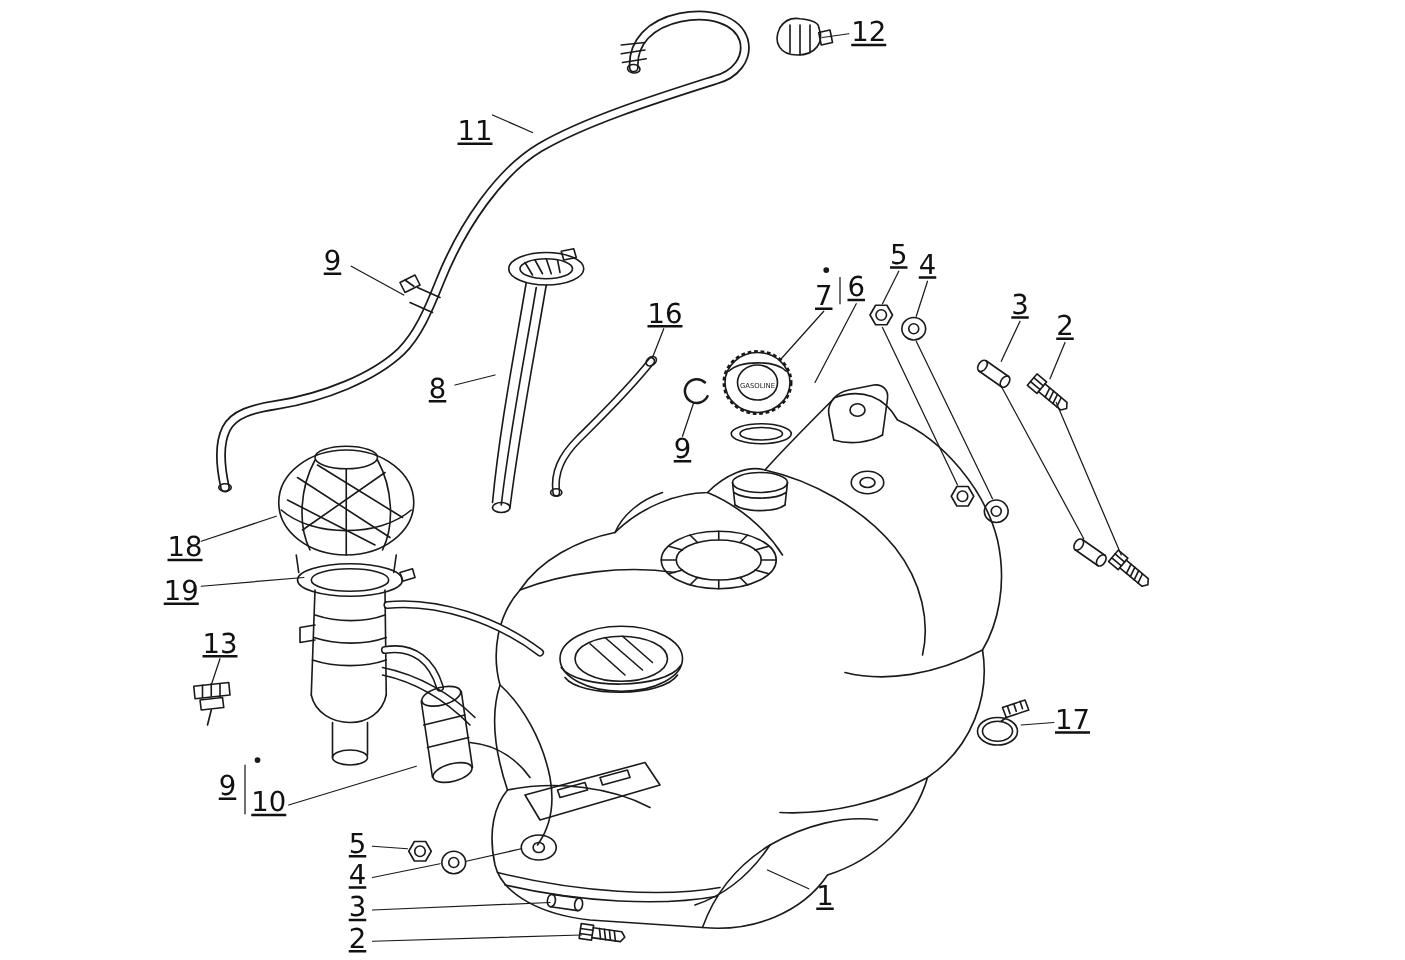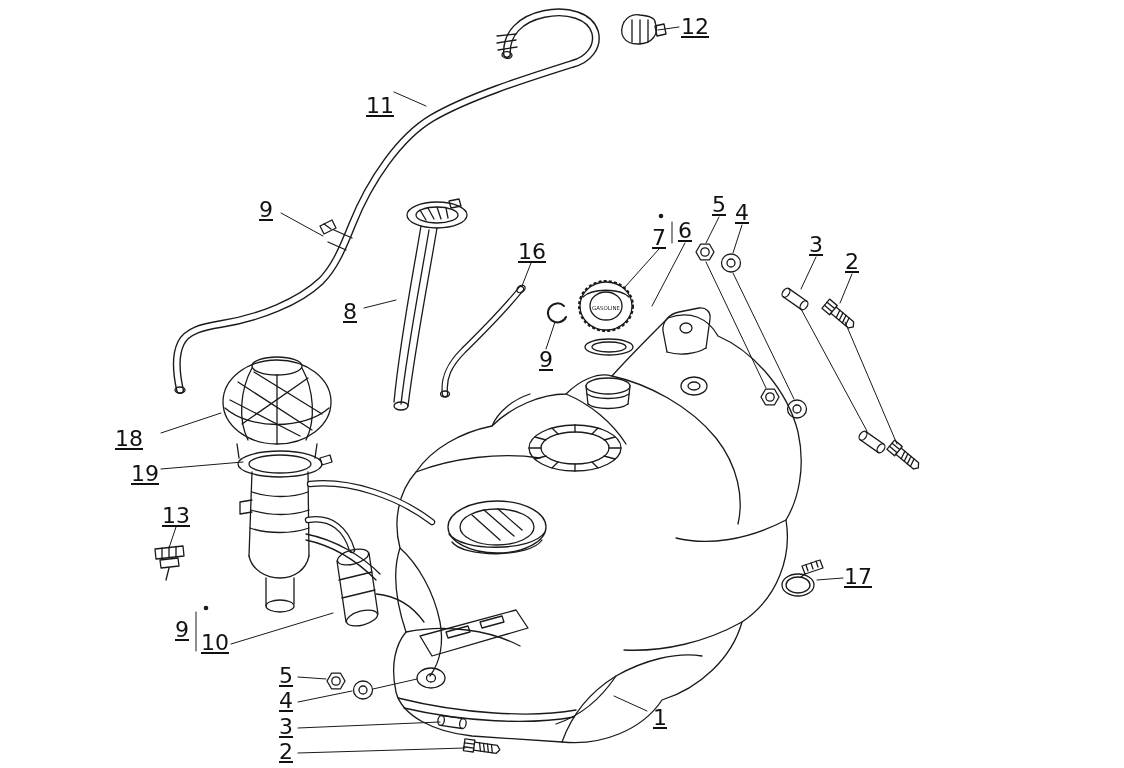--- a/index.html
+++ b/index.html
@@ -292,21 +292,21 @@
   <div class="callout" style="left:266px;top:210px">9</div>
   <div class="callout" style="left:719px;top:205px">5</div>
   <div class="callout" style="left:742px;top:213px">4</div>
   <div class="callout" style="left:659px;top:238px">7</div>
   <div class="callout" style="left:685px;top:231px">6</div>
   <div class="callout" style="left:816px;top:245px">3</div>
   <div class="callout" style="left:852px;top:262px">2</div>
   <div class="callout" style="left:532px;top:252px">16</div>
   <div class="callout" style="left:350px;top:312px">8</div>
   <div class="callout" style="left:546px;top:360px">9</div>
-  <div class="callout" style="left:129px;top:439px">18</div>
+  <div class="callout" style="left:148px;top:439px">18</div>
   <div class="callout" style="left:145px;top:474px">19</div>
   <div class="callout" style="left:176px;top:516px">13</div>
   <div class="callout" style="left:182px;top:630px">9</div>
   <div class="callout" style="left:215px;top:643px">10</div>
   <div class="callout" style="left:858px;top:577px">17</div>
   <div class="callout" style="left:660px;top:718px">1</div>
   <div class="callout" style="left:286px;top:676px">5</div>
   <div class="callout" style="left:286px;top:701px">4</div>
   <div class="callout" style="left:286px;top:727px">3</div>
   <div class="callout" style="left:286px;top:752px">2</div>

